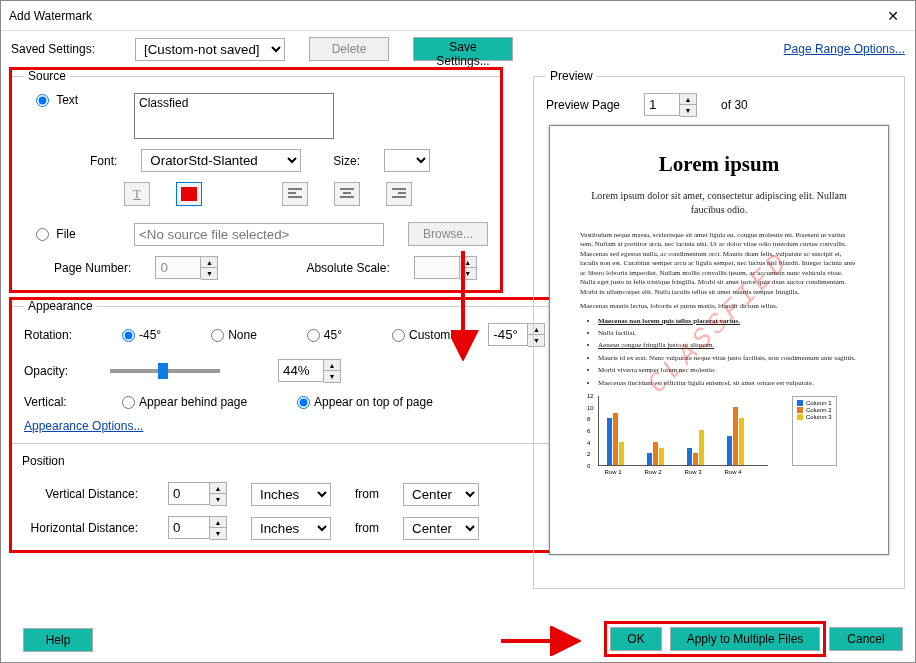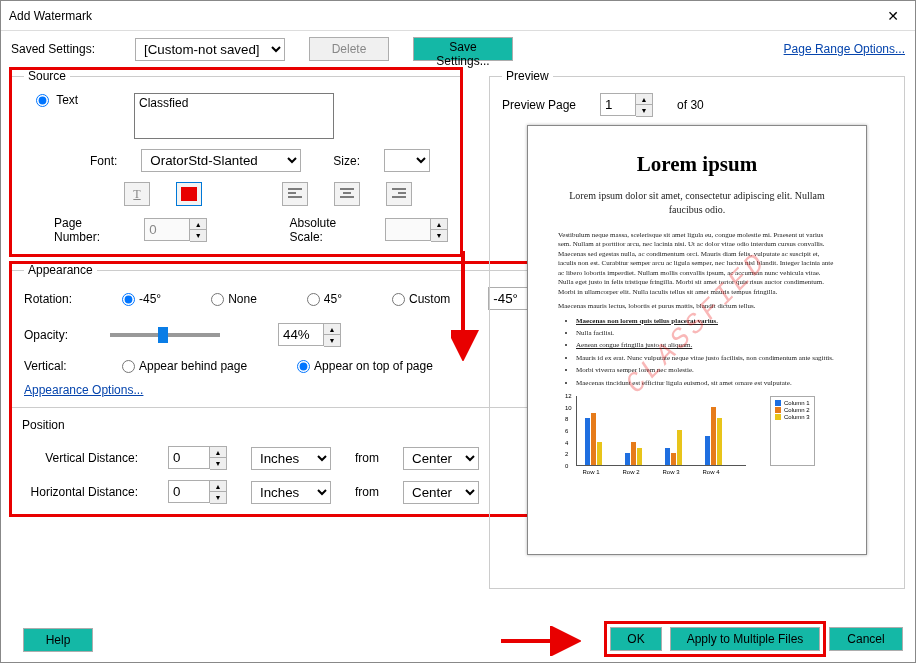--- a/index.html
+++ b/index.html
@@ -27,21 +27,21 @@
   .spinwrap { display:inline-flex; align-items:stretch; }
   .spinwrap input{ width:48px; height:23px; border:1px solid #adadad; padding:0 4px; }
   .spinwrap .arrows { display:flex; flex-direction:column; border:1px solid #adadad; border-left:none; }
   .spinwrap .arrows span{ width:16px; height:11px; display:flex; align-items:center; justify-content:center; font-size:7px; background:#efefef; border-bottom:1px solid #adadad; }
   .spinwrap .arrows span:last-child{border-bottom:none;}
   input[type=radio], input[type=checkbox] { margin:0 4px 0 0; vertical-align:middle; }
   label.radio { margin-right:14px; white-space:nowrap;margin-left:12px; }
   .slider { width:110px; height:4px; background:#999; position:relative; }
   .slider .thumb { position:absolute; top:-6px; left:44%; width:10px; height:16px; background:#0a7de6; }
   .left-col { width:450px; float:left; }
-  .right-col { width:416px; float:right; }
+  .right-col { width:372px; float:right; }
   .preview-page { border:1px solid #888; width:340px; height:430px; margin:8px auto 0; background:#fff; position:relative; padding:26px 30px 10px; box-shadow:0 0 3px rgba(0,0,0,0.3); }
   .preview-page h1 { font-family:"Times New Roman",serif; font-weight:700; font-size:21px; text-align:center; margin:0 0 12px; }
   .preview-page .sub { font-family:"Times New Roman",serif; text-align:center; font-size:10px; margin:0 0 14px; line-height:1.4; }
   .preview-page p, .preview-page li { font-family:"Times New Roman",serif; font-size:7px; line-height:1.35; color:#222; margin:0 0 5px; }
   .preview-page ul{ margin:2px 0 6px 18px; padding:0; }
   .preview-page li{ margin-bottom:3px; }
   .watermark { position:absolute; top:46%; left:50%; transform:translate(-50%,-50%) rotate(-45deg); font-family:"Courier New",monospace; font-size:28px; letter-spacing:4px; color:rgba(232,0,0,0.28); white-space:nowrap; font-style:italic; }
   .chart { display:flex; gap:24px; margin-top:8px; }
   .chart-plot { position:relative; width:170px; height:70px; border-left:1px solid #555; border-bottom:1px solid #555; margin-left:18px; }
   .ytick{ position:absolute; left:-12px; font-size:6px; transform:translateY(-50%);}
@@ -112,20 +112,27 @@
           <span class="icon-btn">
             <svg width="14" height="12">
                 <path d="M0 1h14M3 5h8M0 9h14" stroke="#555" stroke-width="1.5"></path>
               </svg>
           </span>
           <span class="icon-btn">
             <svg width="14" height="12">
                 <path d="M0 1h14M6 5h8M0 9h14" stroke="#555" stroke-width="1.5"></path>
               </svg>
           </span>
+        </div>
+        <div class="row" style="margin-top:16px;">
+          <label class="radio" style="width:60px;">
+            <input type="radio" name="src" style=""> <span>File</span>
+          </label>
+          <input class="inp" type="text" disabled="" style="width: 250px; color: rgb(119, 119, 119);" value="&lt;No source file selected&gt;">
+          <button class="btn" disabled="" style="width:80px;">Browse...</button>
         </div>
         <div class="row" style="margin-top:10px; padding-left:30px;">
           <span>Page Number:</span>
           <span class="spinwrap">
             <input disabled="" style="width: 46px; color: rgb(136, 136, 136);" value="0">
             <span class="arrows">
                 <span>▲</span>
                 <span>▼</span>
               </span>
           </span>

